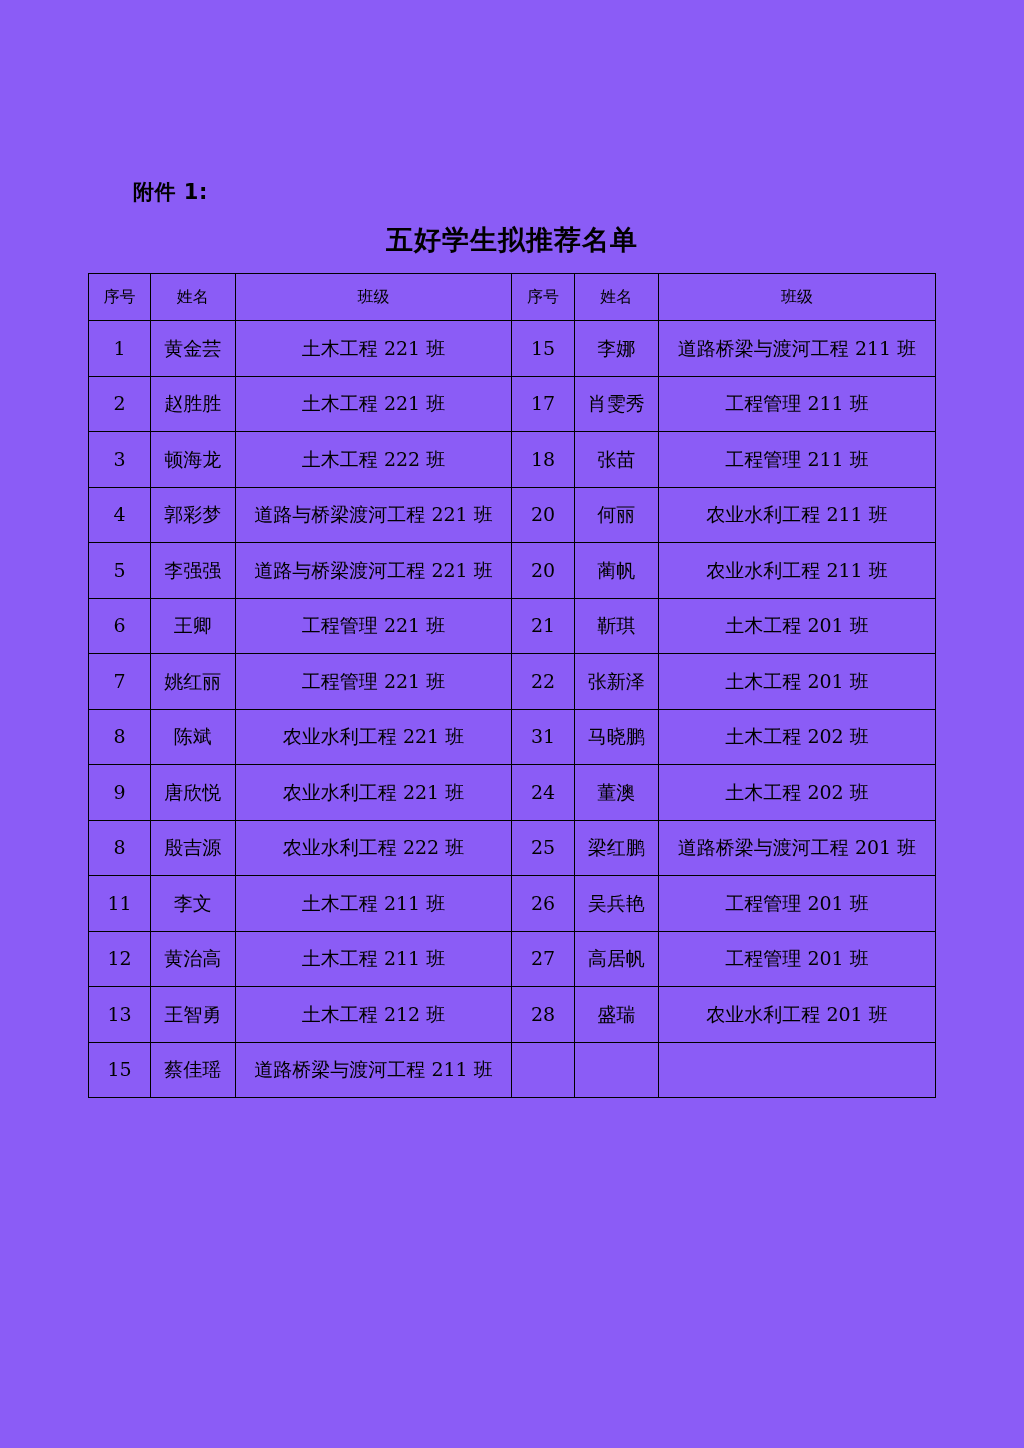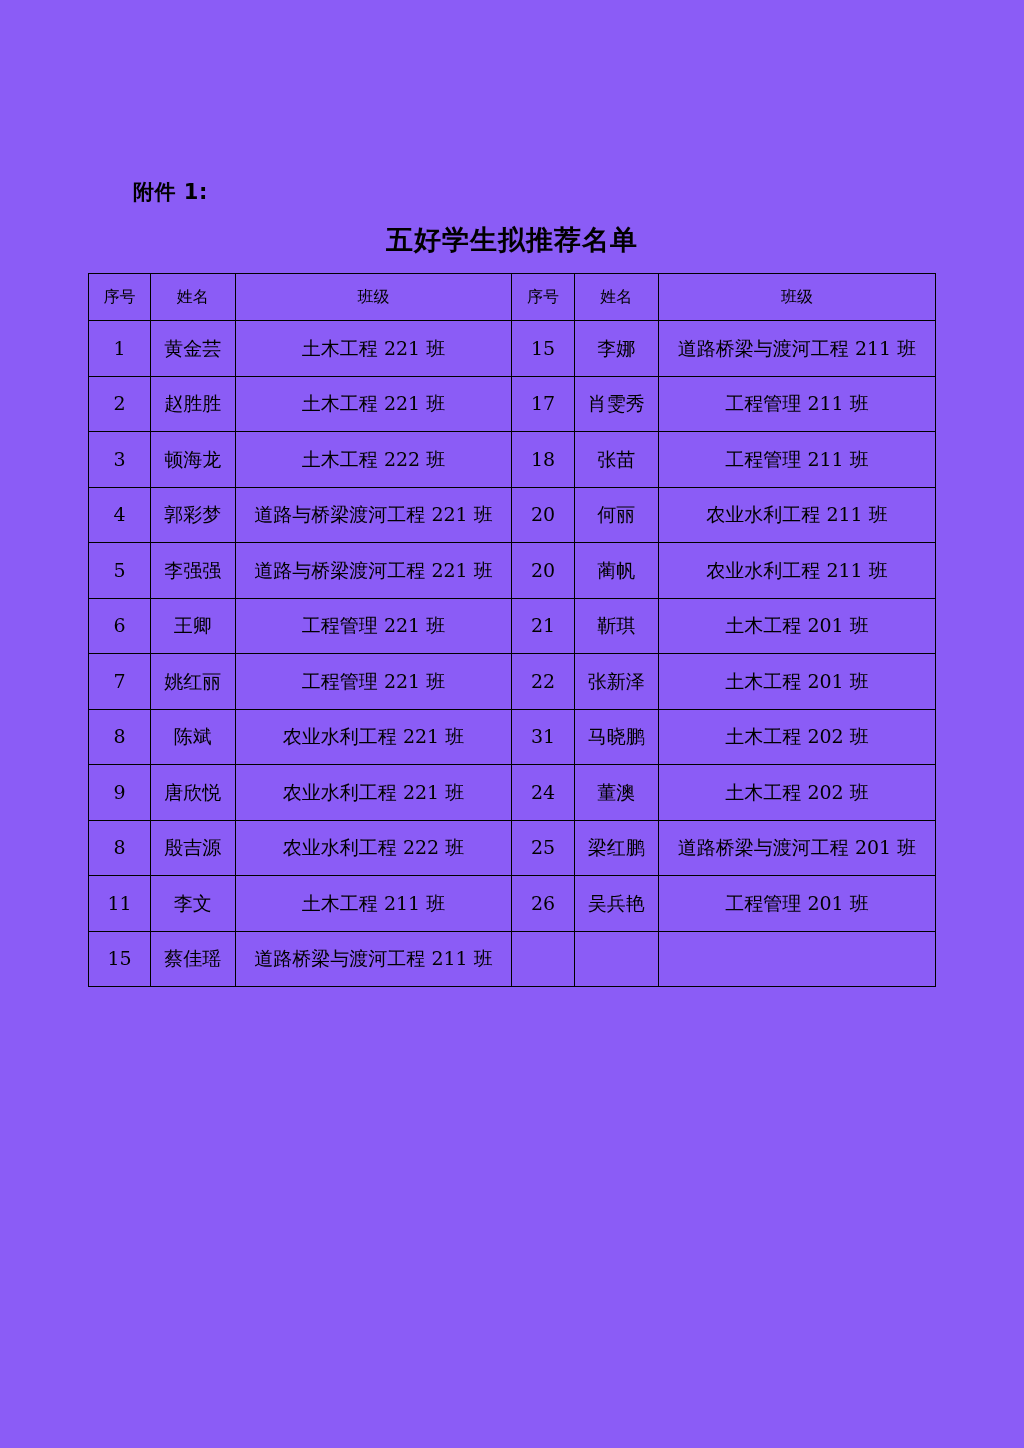--- a/index.html
+++ b/index.html
@@ -178,20 +178,36 @@
       </tr>
       <tr>
         <td class="num">11</td>
         <td>李文</td>
         <td>土木工程 211 班</td>
         <td class="num">26</td>
         <td>吴兵艳</td>
         <td>工程管理 201 班</td>
       </tr>
       <tr>
+        <td class="num">12</td>
+        <td>黄治高</td>
+        <td>土木工程 211 班</td>
+        <td class="num">27</td>
+        <td>高居帆</td>
+        <td>工程管理 201 班</td>
+      </tr>
+      <tr>
+        <td class="num">13</td>
+        <td>王智勇</td>
+        <td>土木工程 212 班</td>
+        <td class="num">28</td>
+        <td>盛瑞</td>
+        <td>农业水利工程 201 班</td>
+      </tr>
+      <tr>
         <td class="num">15</td>
         <td>蔡佳瑶</td>
         <td>道路桥梁与渡河工程 211 班</td>
         <td class="num cell-empty"></td>
         <td class="cell-empty"></td>
         <td class="cell-empty"></td>
       </tr>
     </tbody>
   </table>
 

